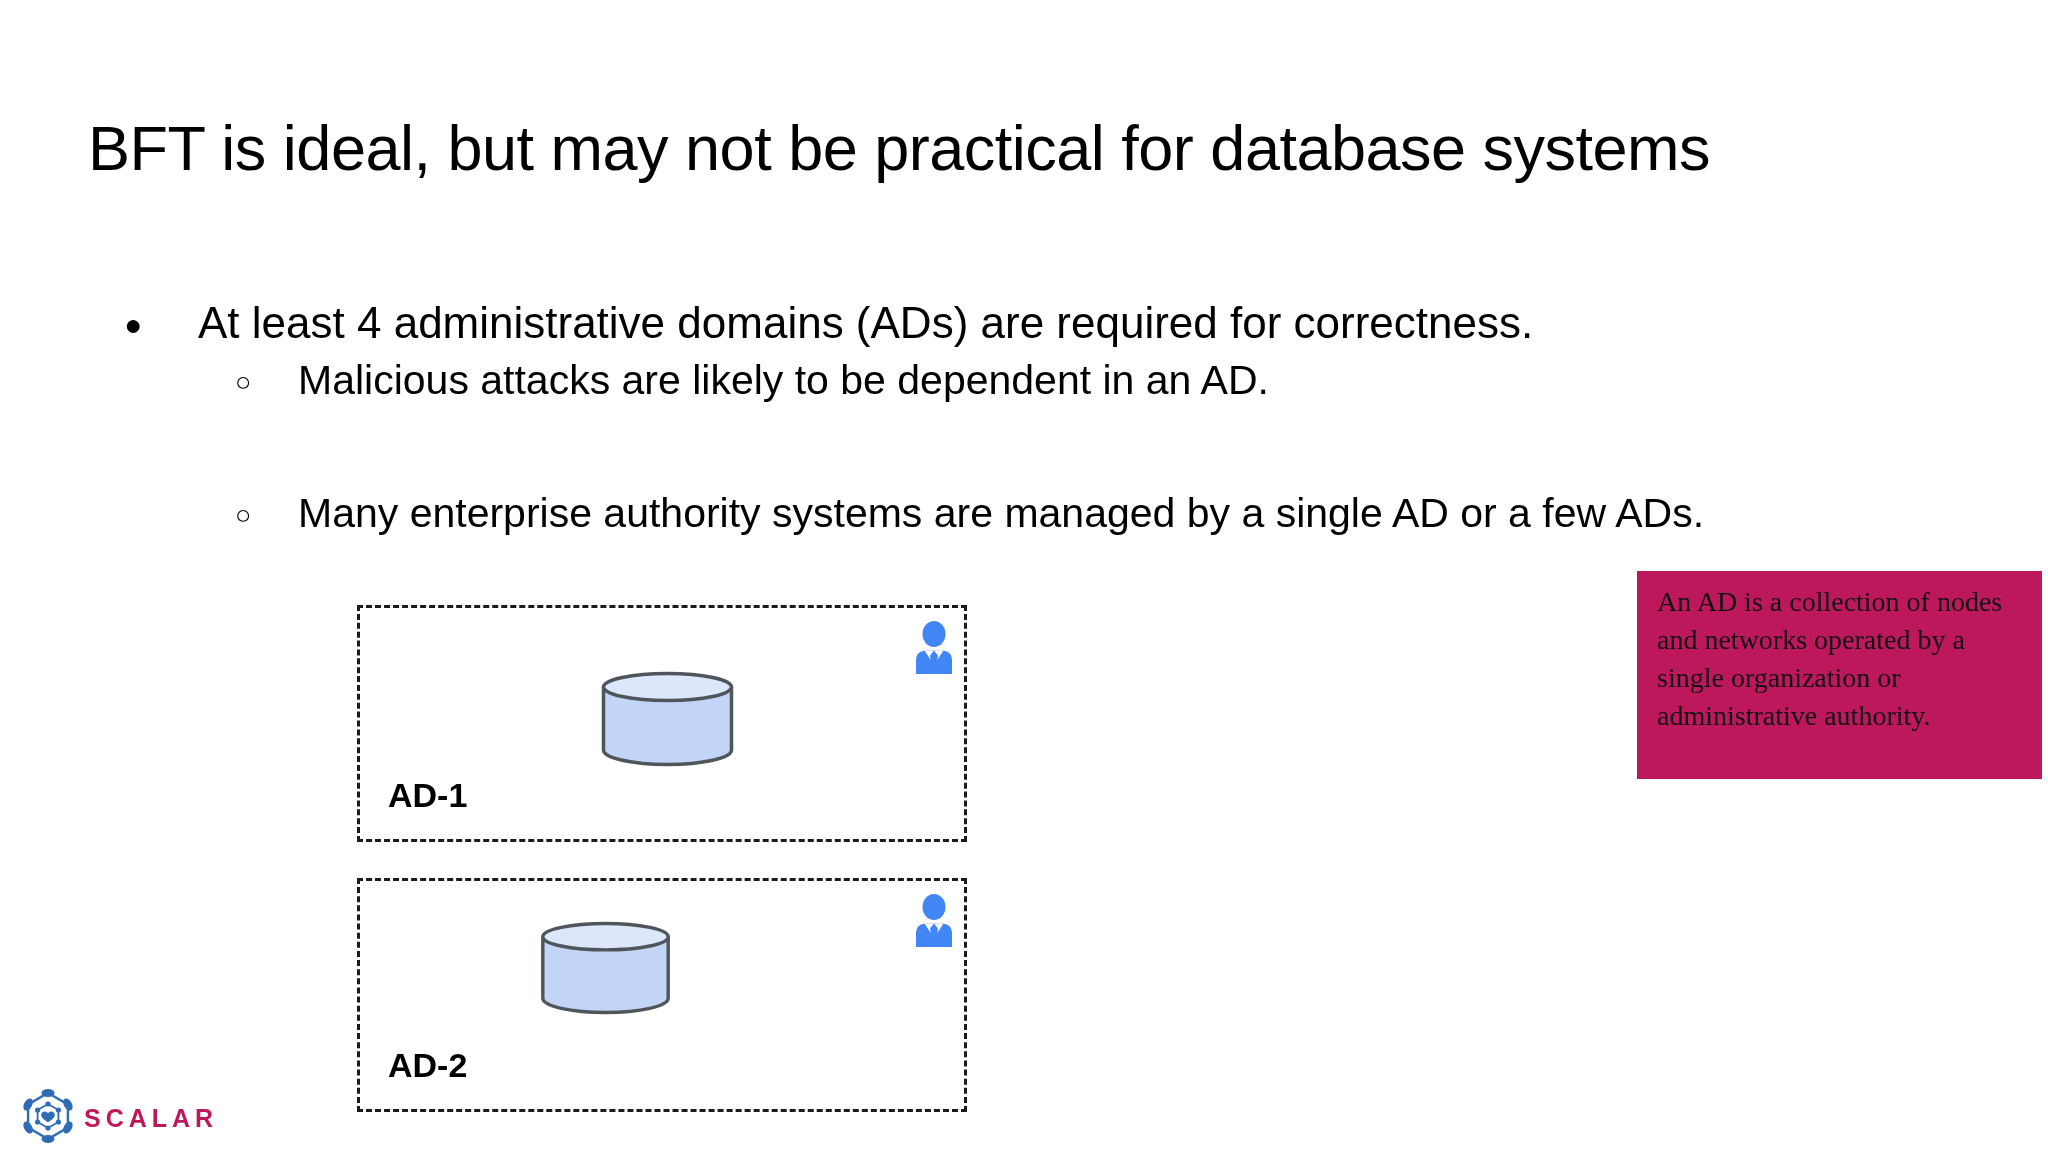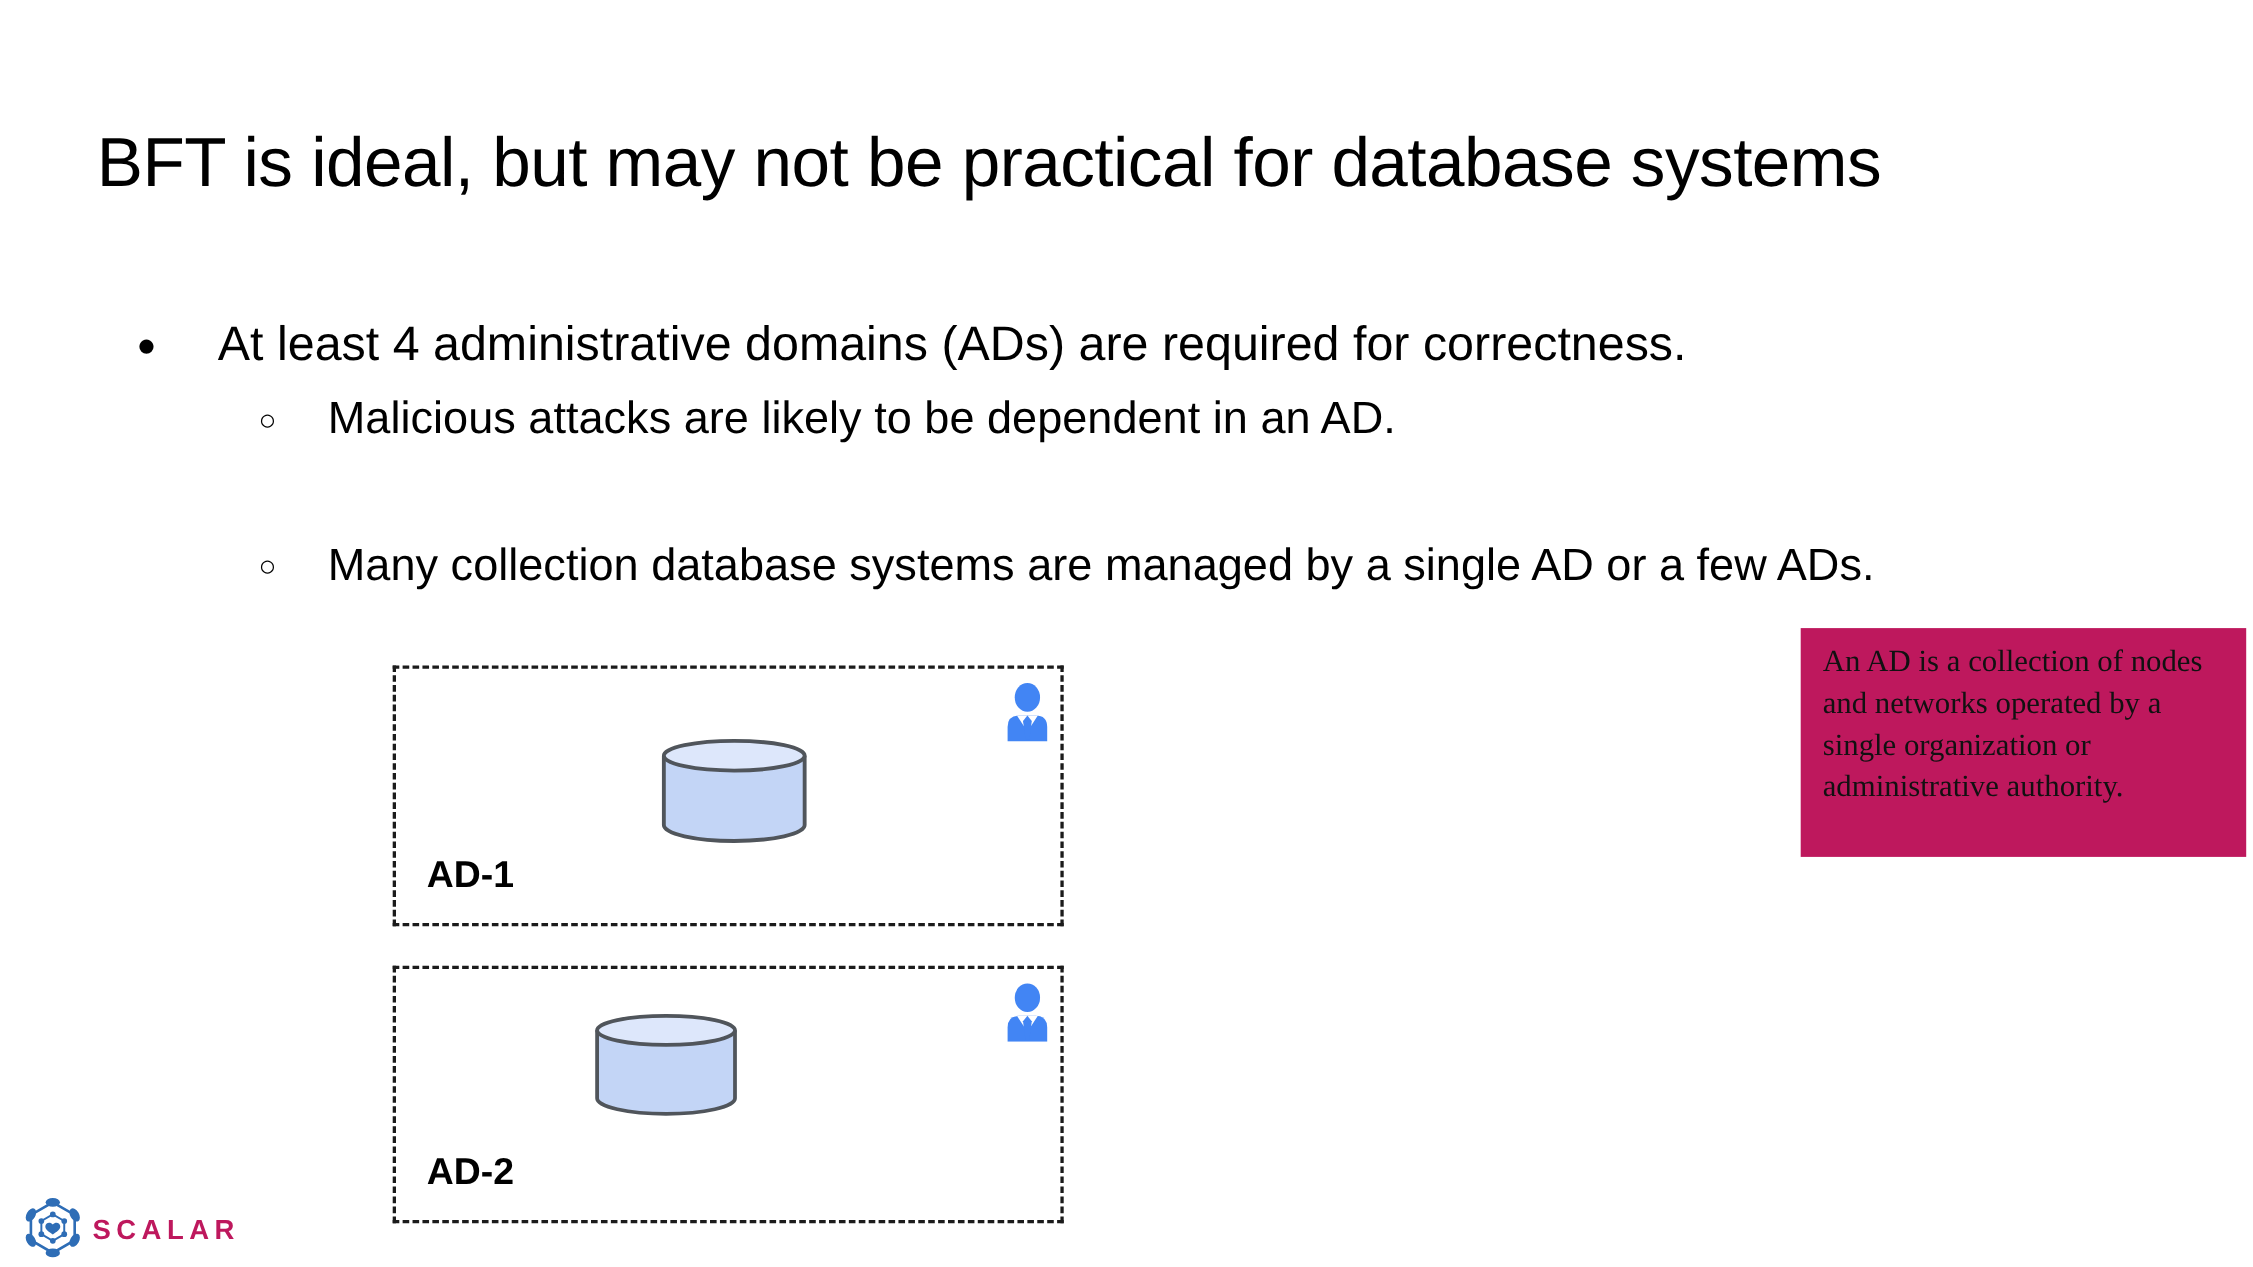--- a/index.html
+++ b/index.html
@@ -9,21 +9,21 @@
     background:#ffffff;
     overflow:hidden;
     font-family:"Liberation Sans","DejaVu Sans",sans-serif;
     color:#000;
   }
   .title{
     position:absolute;left:88px;top:112px;margin:0;
     font-size:63px;font-weight:400;letter-spacing:-0.5px;white-space:nowrap;
   }
   .bullet{position:absolute;white-space:nowrap;}
-  .bullet.l1{left:118px;font-size:44px;line-height:52px;}
+  .bullet.l1{left:118px;font-size:44px;line-height:72px;}
   .bullet.l2{left:233px;font-size:41px;line-height:48px;}
   .bullet .marker{display:inline-block;}
   .bullet.l1 .marker{width:74px;font-size:30px;vertical-align:3px;padding-left:6px;}
   .bullet.l2 .marker{width:63px;font-size:27px;vertical-align:3px;padding-left:2px;}
   .ad-box{
     position:absolute;box-sizing:border-box;
     border:3px dashed #1b1b1b;background:transparent;
   }
   .ad-box .label{
     position:absolute;font-size:34px;font-weight:700;white-space:nowrap;
@@ -61,21 +61,21 @@
 
   <h1 class="title">BFT is ideal, but may not be practical for database systems</h1>
 
   <div class="bullet l1" style="top:287px;">
     <span class="marker">●</span><span>At least 4 administrative domains (ADs) are required for correctness.</span>
   </div>
   <div class="bullet l2" style="top:356px;">
     <span class="marker">○</span><span>Malicious attacks are likely to be dependent in an AD.</span>
   </div>
   <div class="bullet l2" style="top:489px;">
-    <span class="marker">○</span><span>Many collection database systems are managed by a single AD or a few ADs.</span>
+    <span class="marker">○</span><span>Many enterprise authority systems are managed by a single AD or a few ADs.</span>
   </div>
 
   <div class="ad-box" id="ad1">
     <svg class="person tr" width="48" height="54" viewBox="0 0 48 54">
       <ellipse cx="24" cy="14" rx="11.5" ry="13" fill="#4285f4"></ellipse>
       <path d="M6 54 L6 41 Q6 30.5 16.5 30.5 L31.5 30.5 Q42 30.5 42 41 L42 54 Z" fill="#4285f4"></path>
       <path d="M14.5 30.5 L24 45 L33.5 30.5 Z" fill="#ffffff"></path>
       <path d="M24 30.5 L20 35.5 L22.3 52 L25.7 52 L28 35.5 Z" fill="#4285f4"></path>
     </svg>
     <svg class="cyl" width="135" height="97" viewBox="0 0 135 97">

